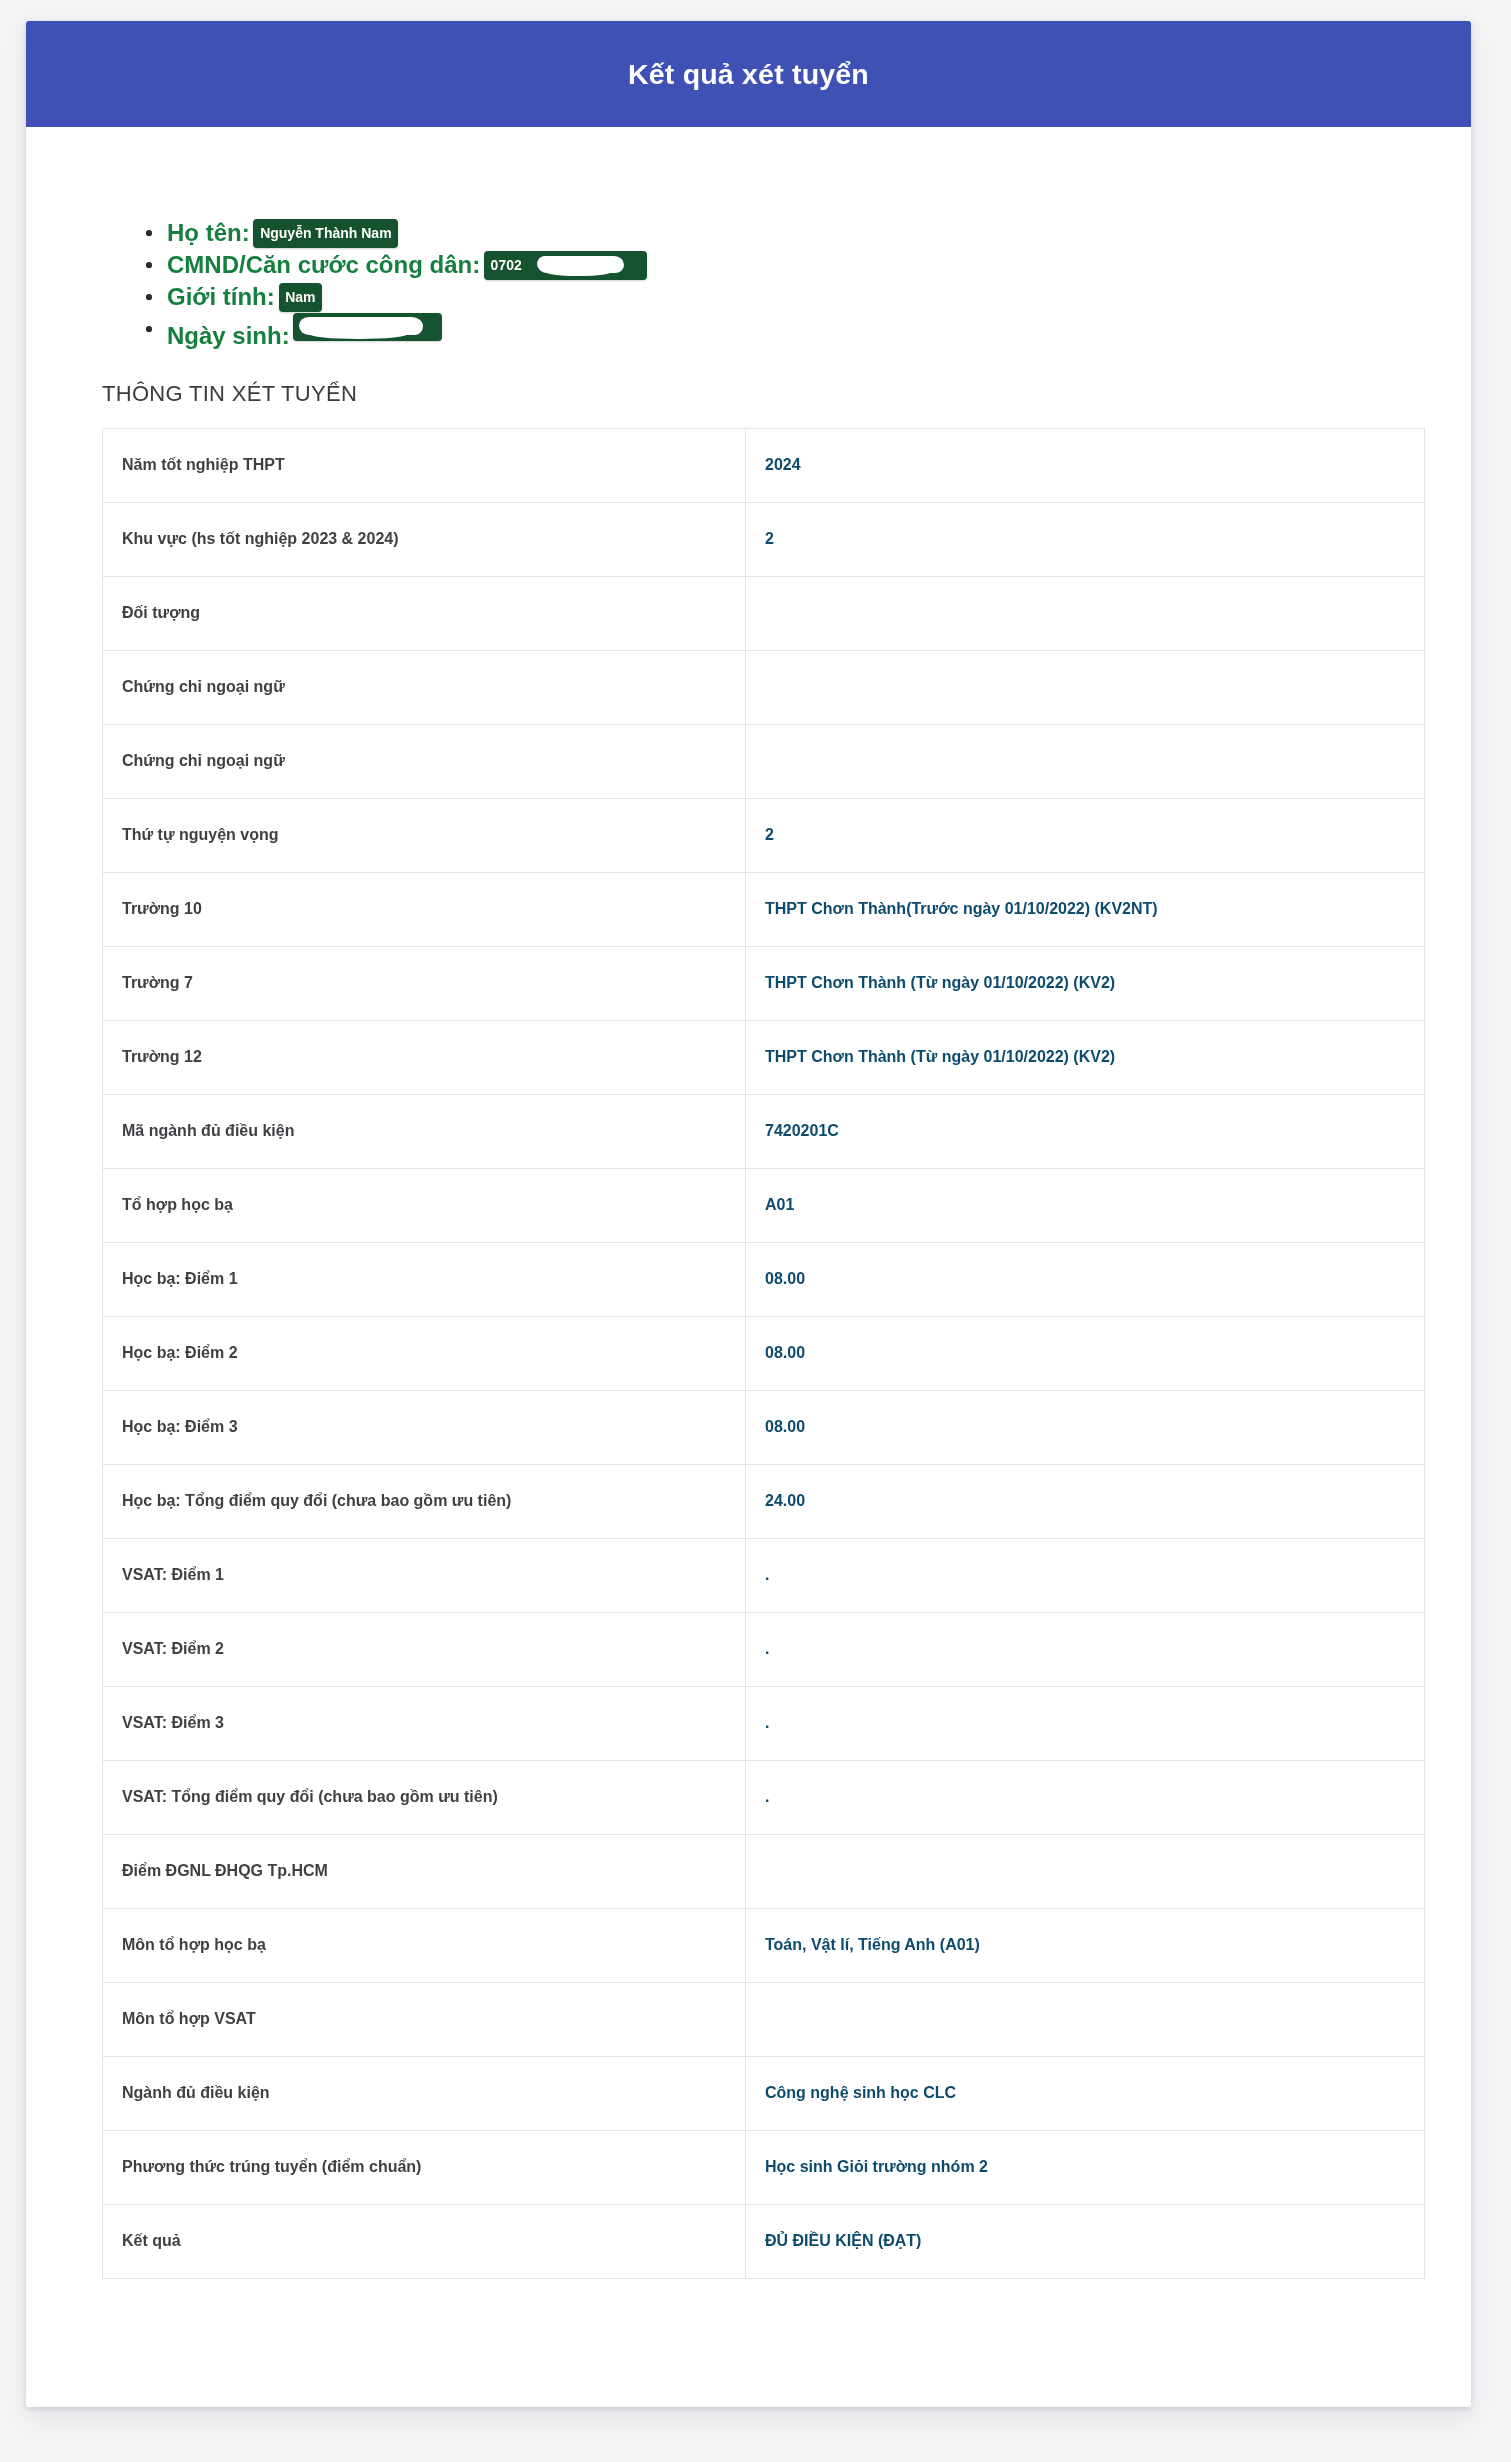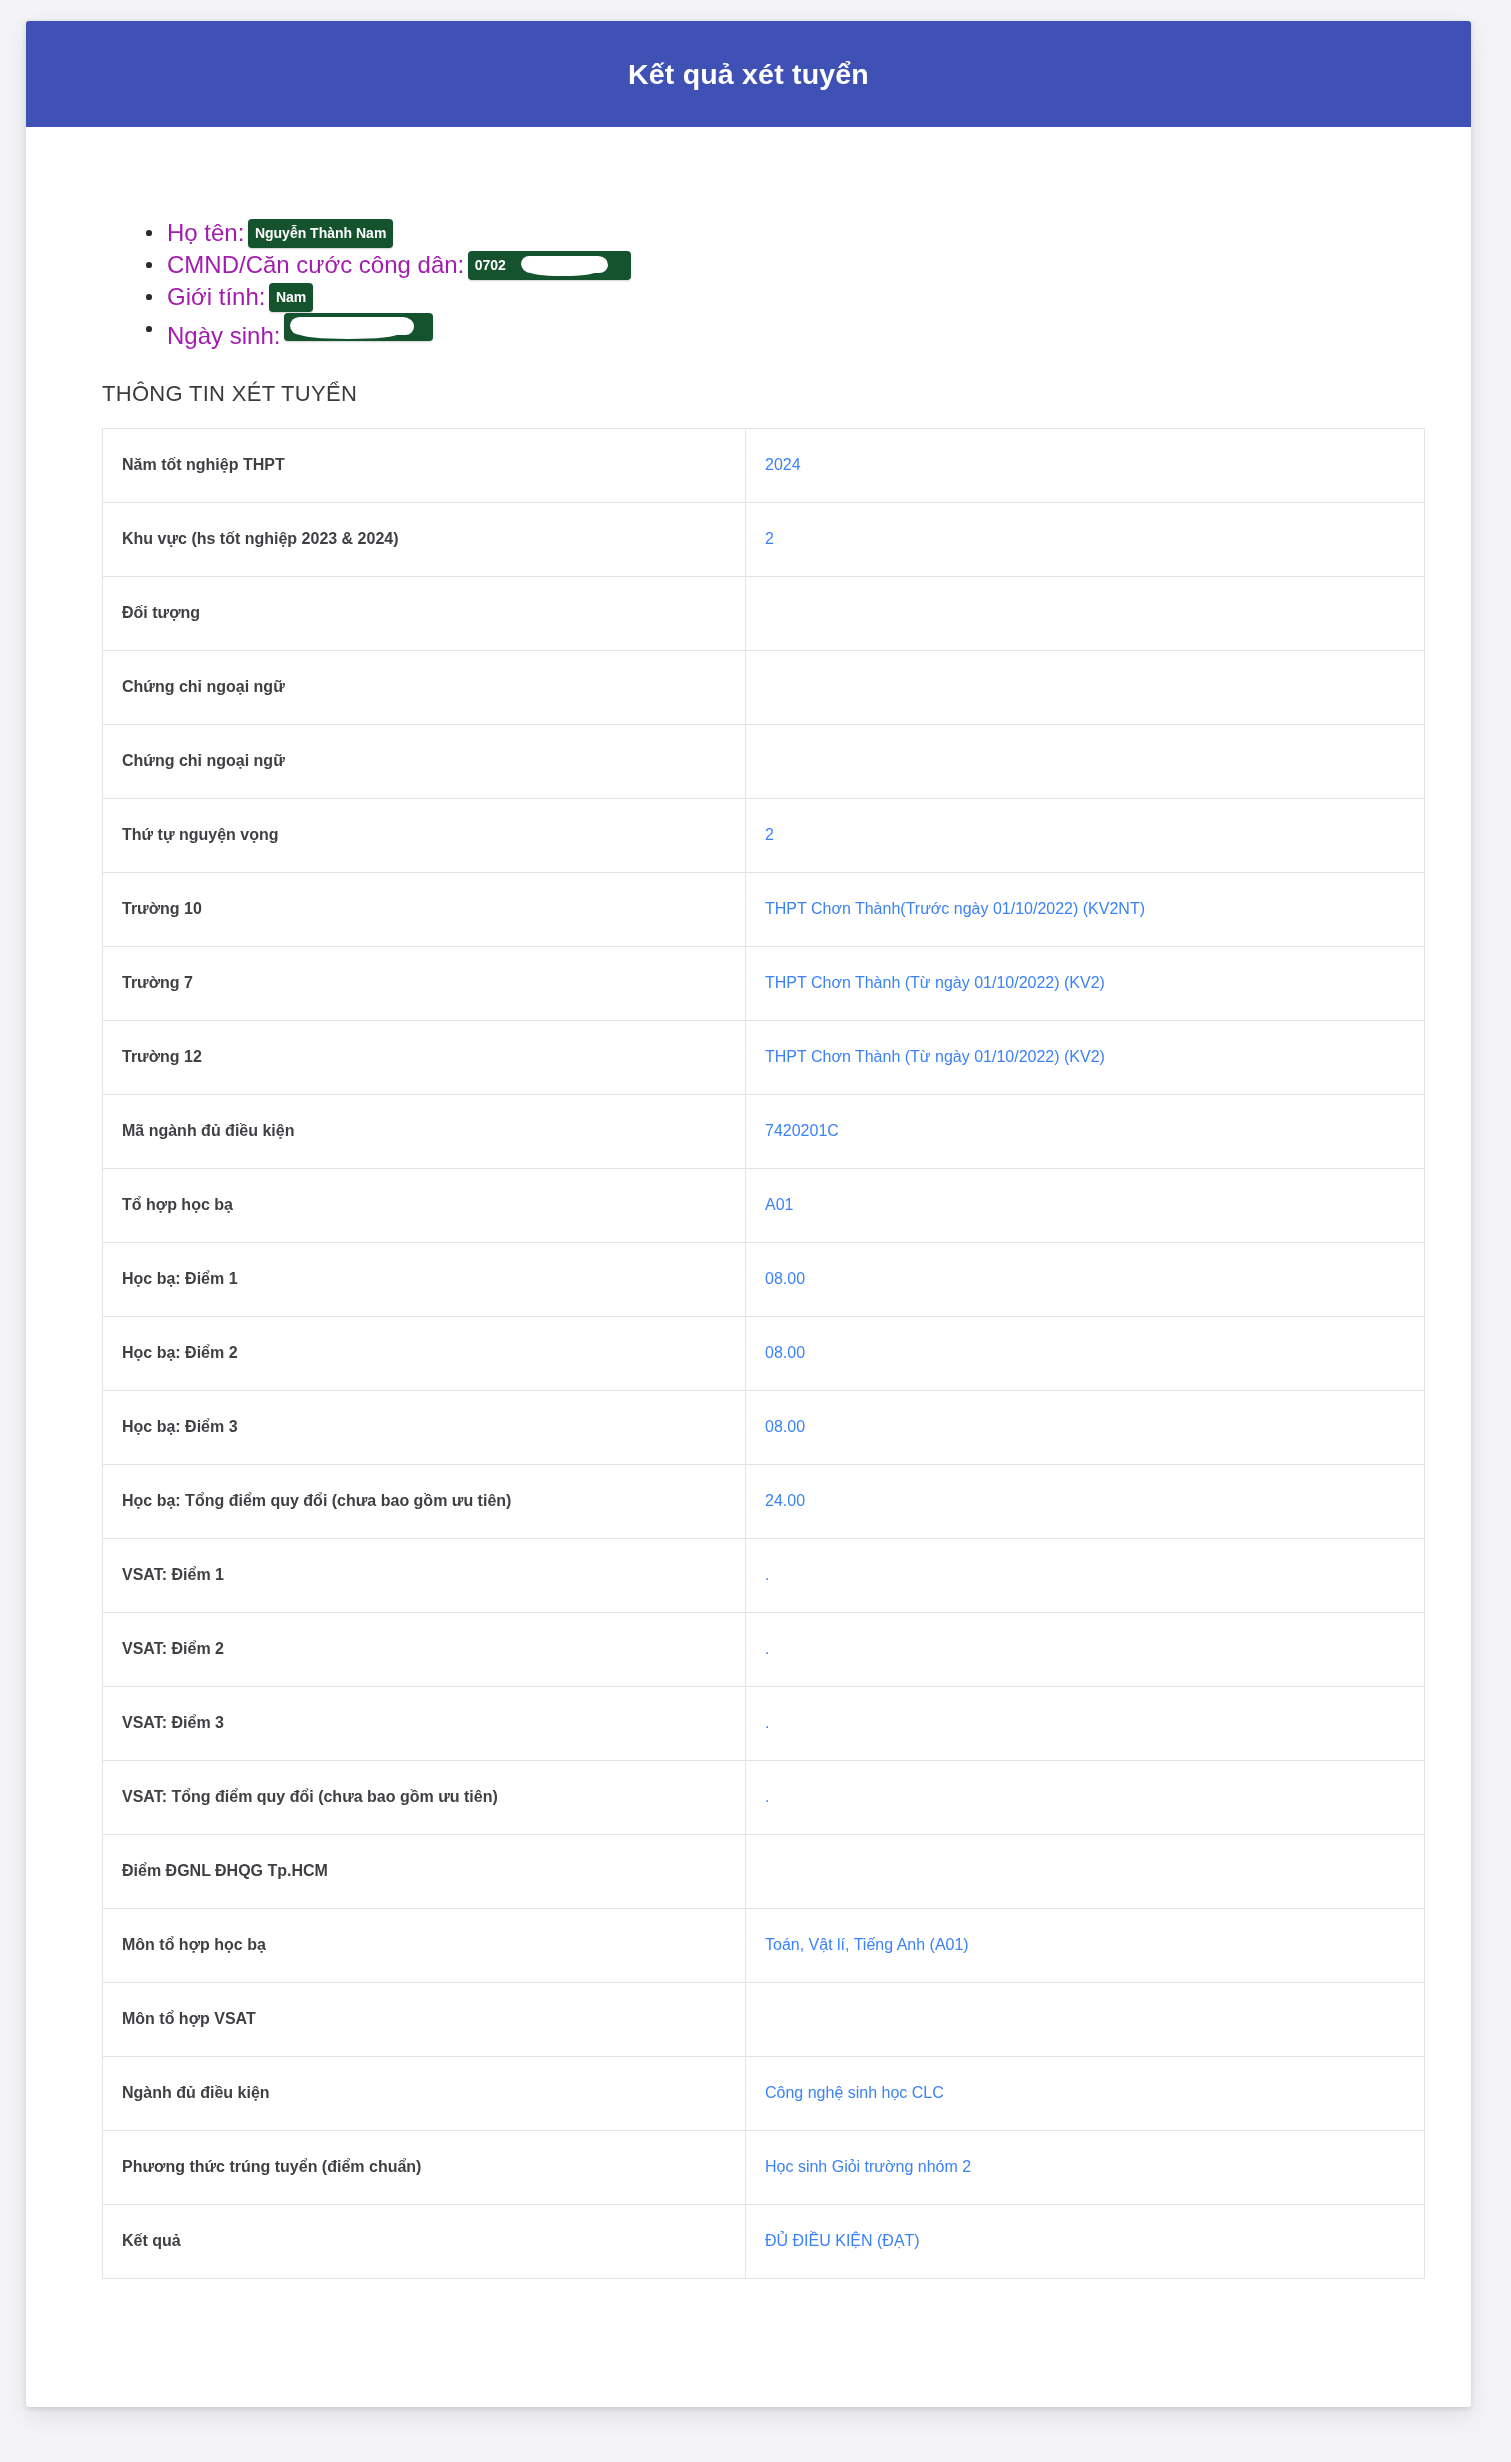--- a/index.html
+++ b/index.html
@@ -73,21 +73,22 @@
     content: "";
     position: absolute;
     left: -21px;
     top: 13.3px;
     width: 5.7px;
     height: 5.7px;
     border-radius: 50%;
     background: #2b2b2b;
   }
   .info-label {
-    color: #a21caf;
+    color: #15803d;
+    font-weight: bold;
   }
   .hl {
     display: inline-block;
     position: relative;
     background: #14532d;
     color: #ffffff;
     font-weight: bold;
     font-size: 14px;
     line-height: 18px;
     padding: 4.8px 6.7px 5.7px 6.7px;
@@ -169,22 +170,22 @@
     color: #3d3d41;
     box-sizing: border-box;
   }
   .info-table td.col-label {
     width: 643px;
     font-weight: bold;
     color: #3f3f44;
   }
   .info-table td.col-value {
     width: 679px;
-    font-weight: normal;
-    color: #3b82f6;
+    font-weight: bold;
+    color: #0c4a6e;
   }
 </style>
 </head>
 <body>
 
 <div class="page">
   <div class="card">
 
     <div class="card-header">
       <div class="title">Kết quả xét tuyển</div>

